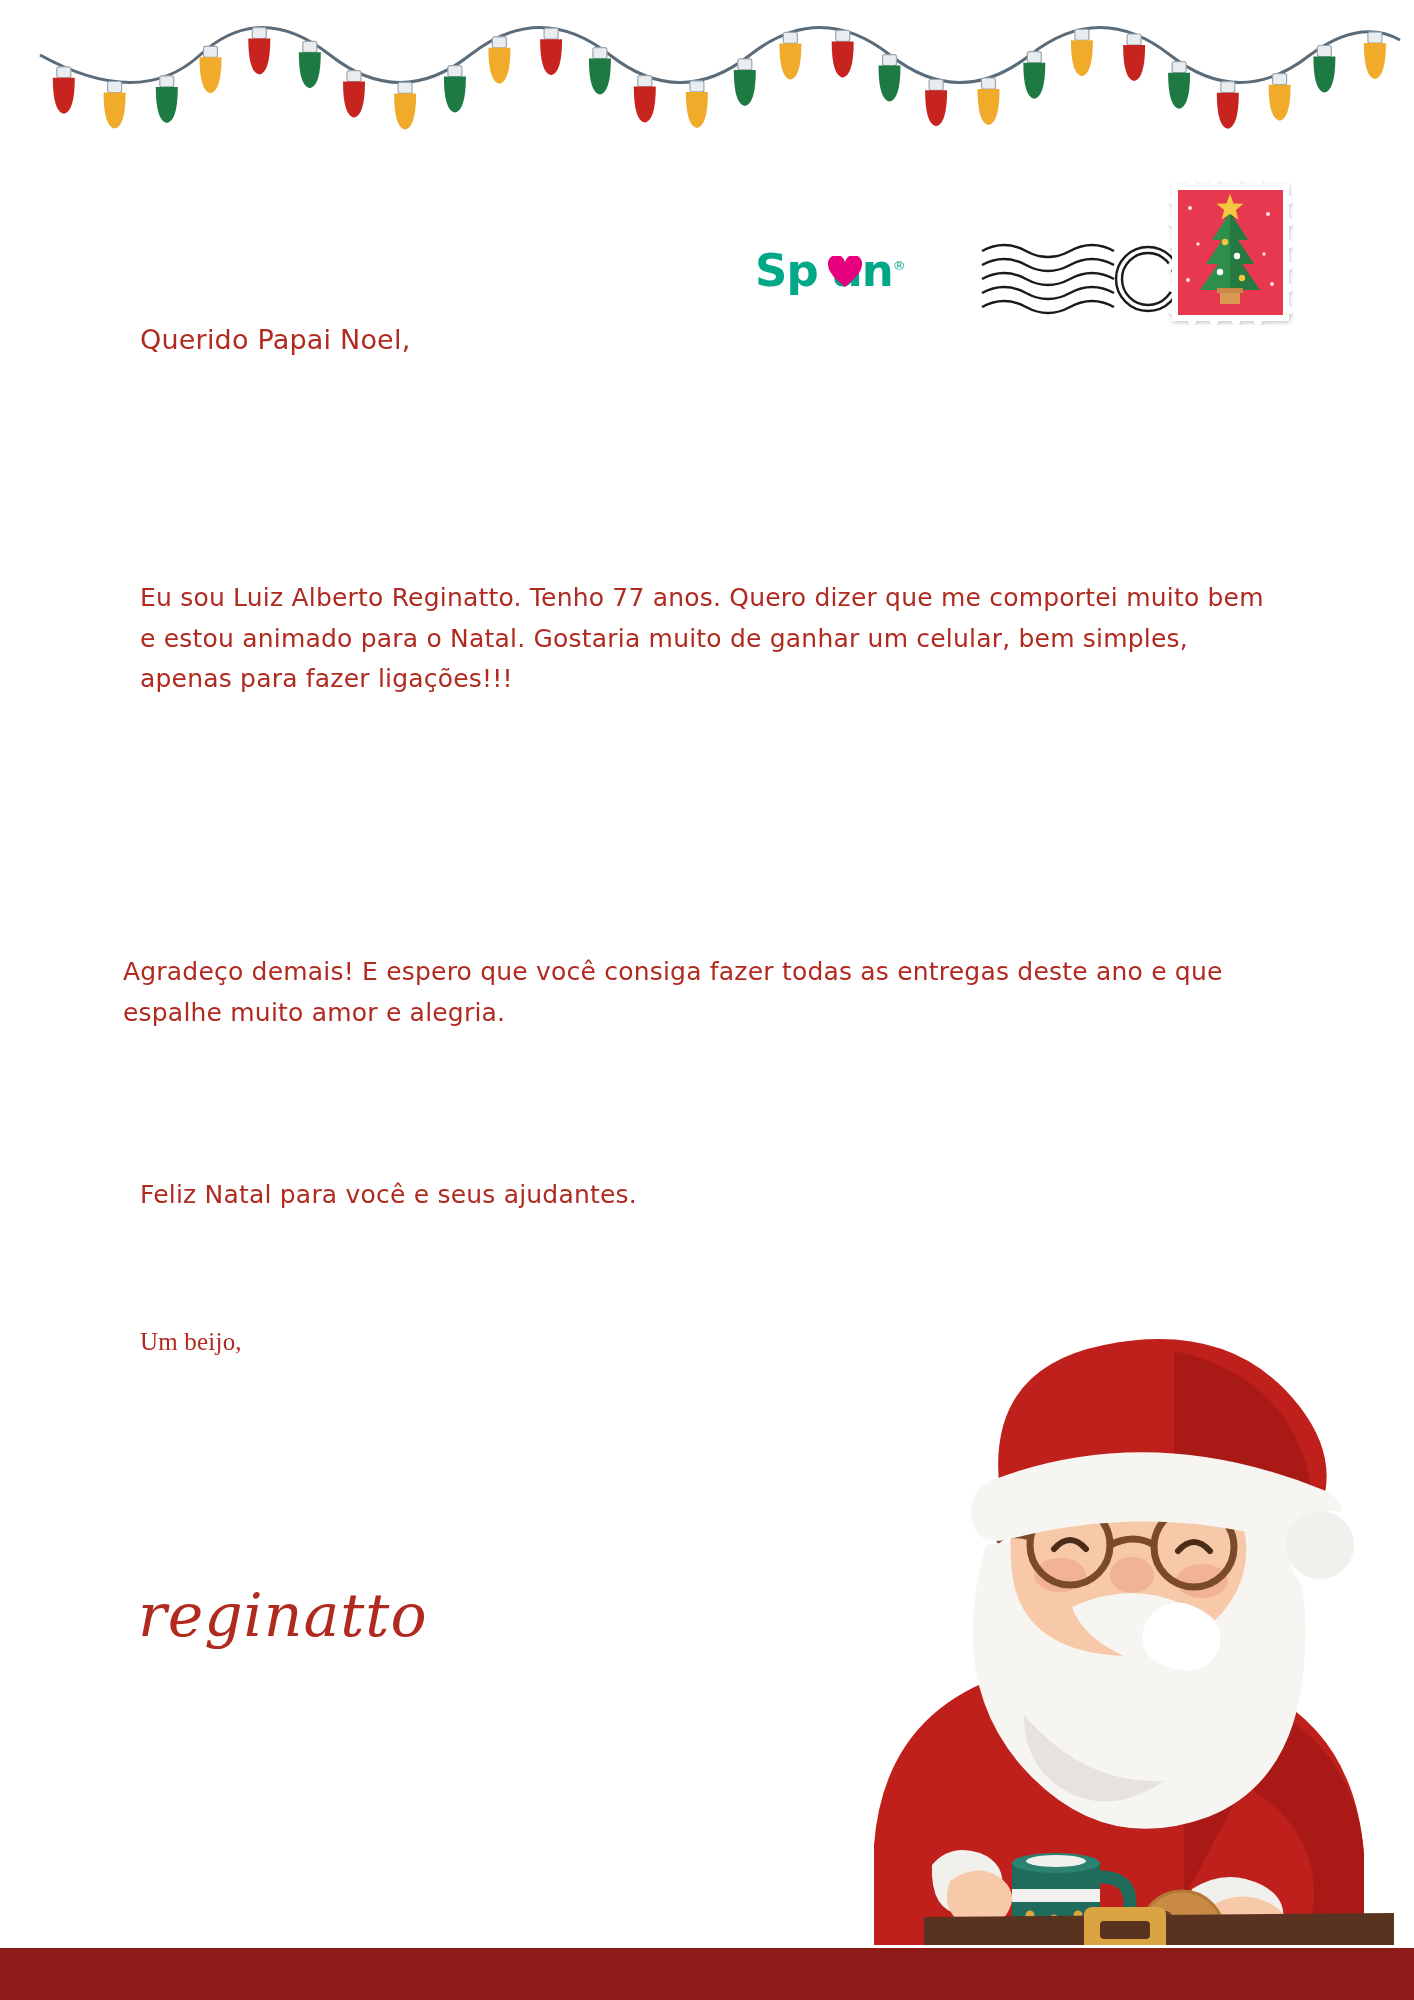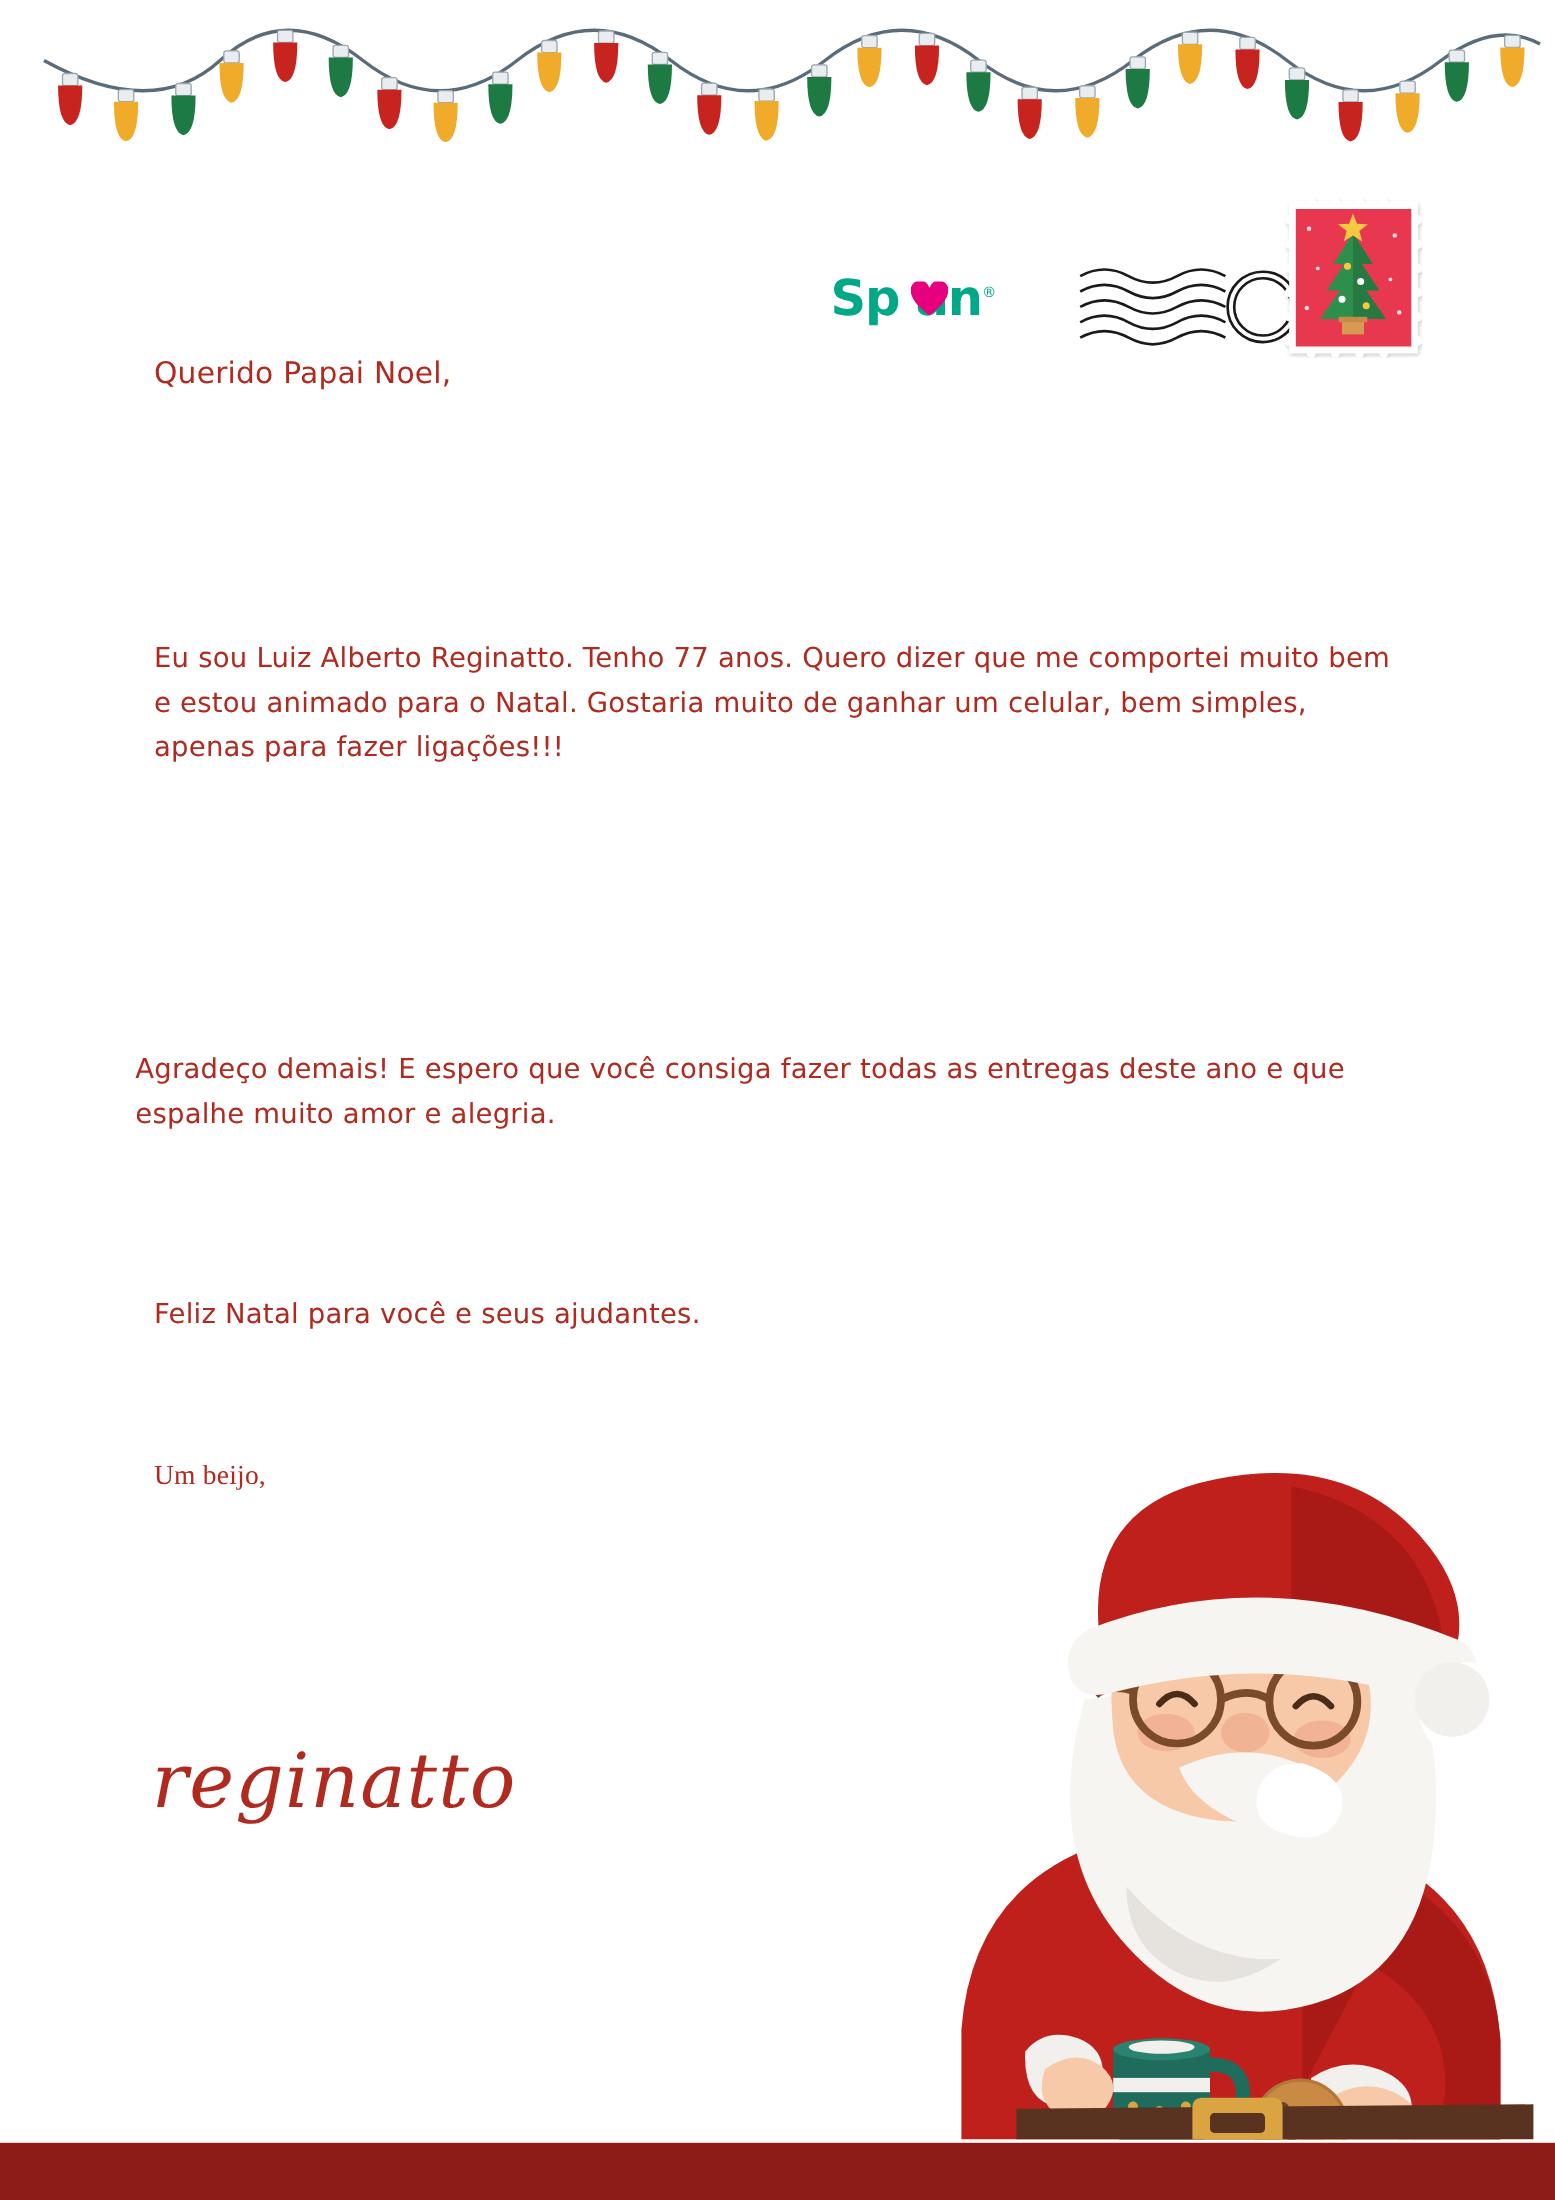--- a/index.html
+++ b/index.html
@@ -116,21 +116,21 @@
     top: 1322px;
     font-family: Liberation Serif, serif;
   }
   #signature {
     position: absolute;
     left: 138px;
     top: 1580px;
     color: #b02a20;
     font-family: "DejaVu Serif", serif;
     font-style: italic;
-    font-size: 69px;
+    font-size: 60px;
     letter-spacing: 1px;
   }
 
   
   #santa {
     position: absolute;
     right: 0px;
     bottom: 55px;
     width: 660px;
     height: 700px;

